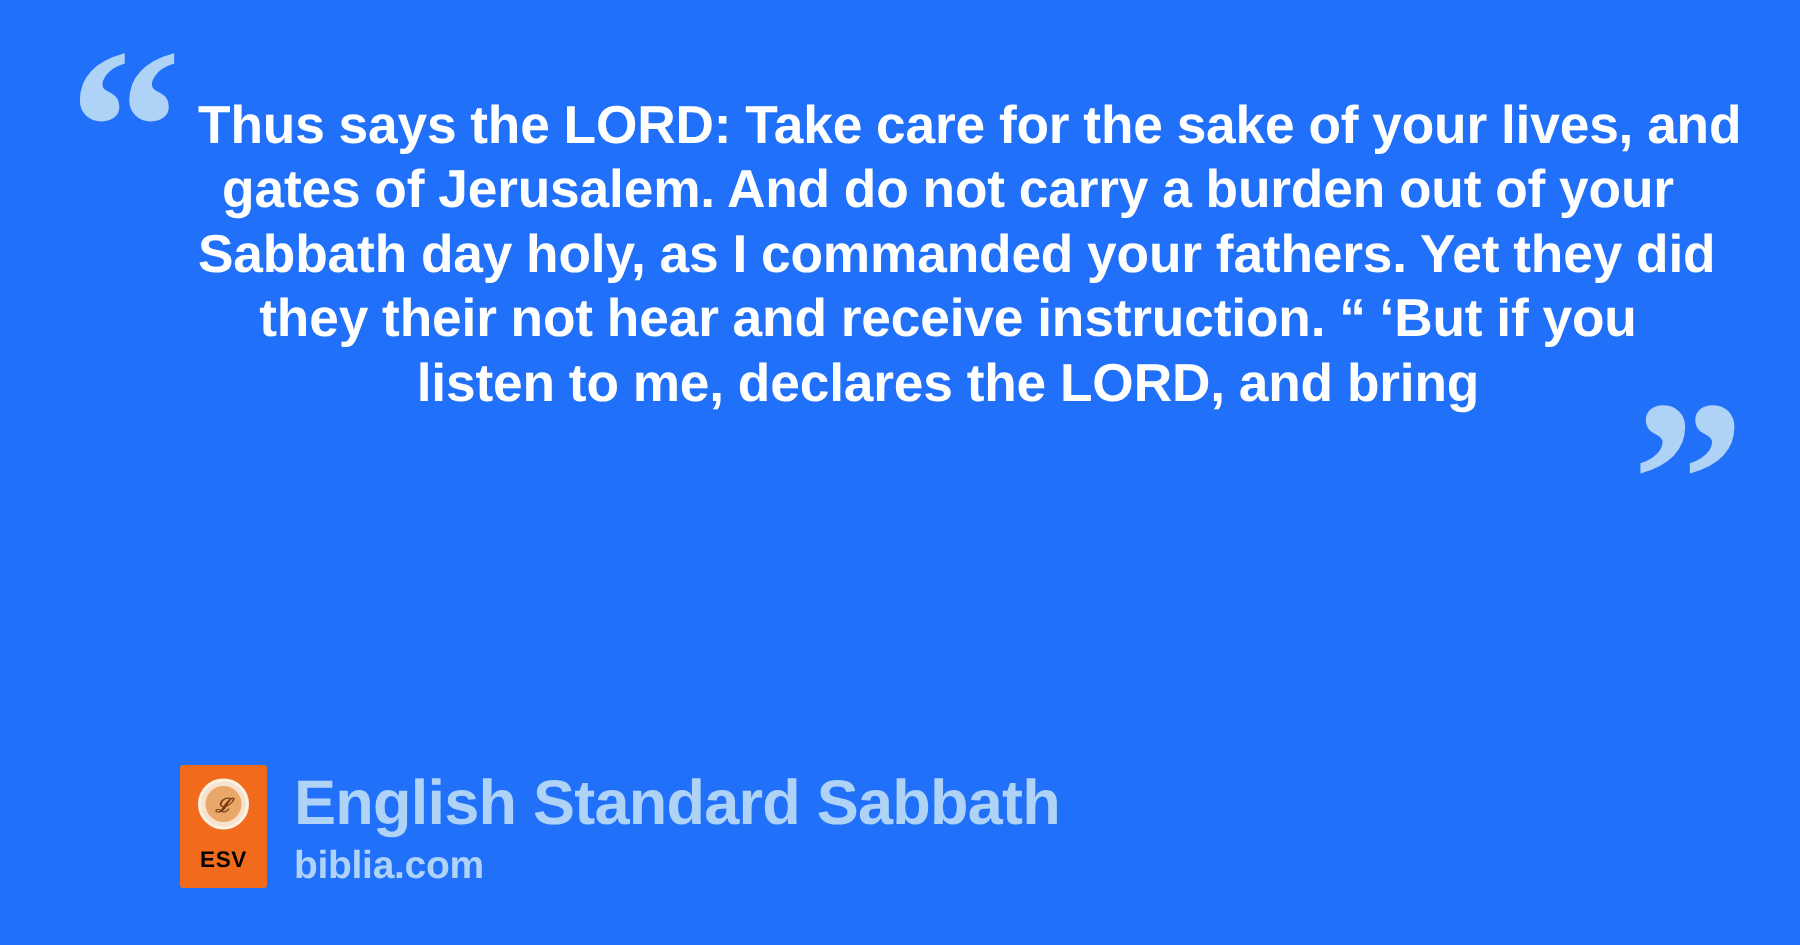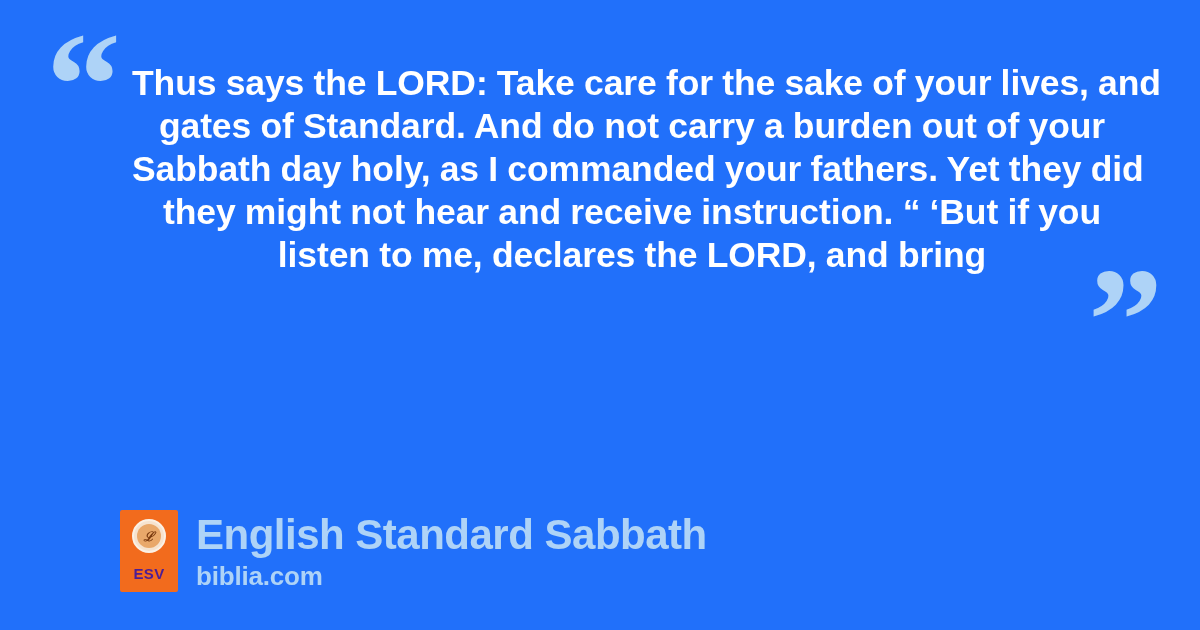--- a/index.html
+++ b/index.html
@@ -106,21 +106,21 @@
     justify-content: center;
     color: #7a3a10;
     font-family: "Liberation Serif", serif;
     font-size: 13px;
     font-weight: 700;
     font-style: italic;
     line-height: 1;
   }
   #esv-logo-label {
     margin-top: 13px;
-    color: #4c1d95;
+    color: #000000;
     font-family: "Liberation Sans", sans-serif;
     font-weight: 700;
     font-size: 15px;
     letter-spacing: 0.4px;
     line-height: 1;
   }
 
   #attribution-text {
     margin-left: 18px;
     padding-top: 2px;
@@ -147,23 +147,23 @@
 </style>
 </head>
 <body>
 
 <div id="card">
 
   <div class="quote-mark" id="quote-open">“</div>
 
   <div id="quote-body">
     <span class="qline">Thus says the LORD: Take care for the sake of your lives, and</span>
-    <span class="qline">gates of Standard. And do not carry a burden out of your</span>
+    <span class="qline">gates of Jerusalem. And do not carry a burden out of your</span>
     <span class="qline">Sabbath day holy, as I commanded your fathers. Yet they did</span>
-    <span class="qline">they might not hear and receive instruction. “ ‘But if you</span>
+    <span class="qline">they their not hear and receive instruction. “ ‘But if you</span>
     <span class="qline">listen to me, declares the LORD, and bring</span>
   </div>
 
   <div class="quote-mark" id="quote-close">”</div>
 
   <div id="attribution">
 
     <div id="esv-logo">
       <div id="esv-seal">
         <div id="esv-seal-inner">ℒ</div>

